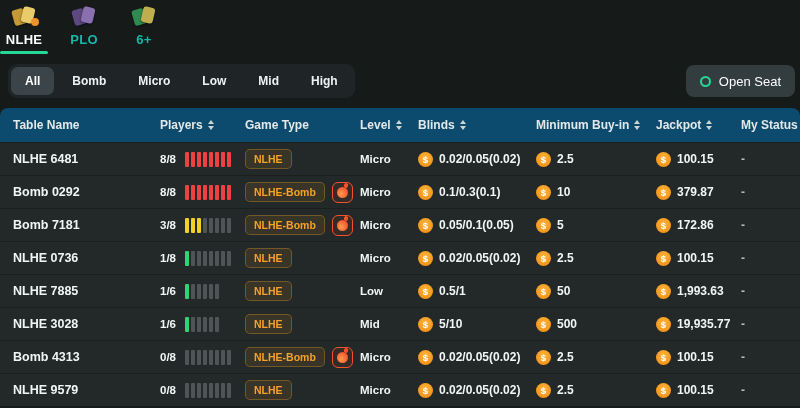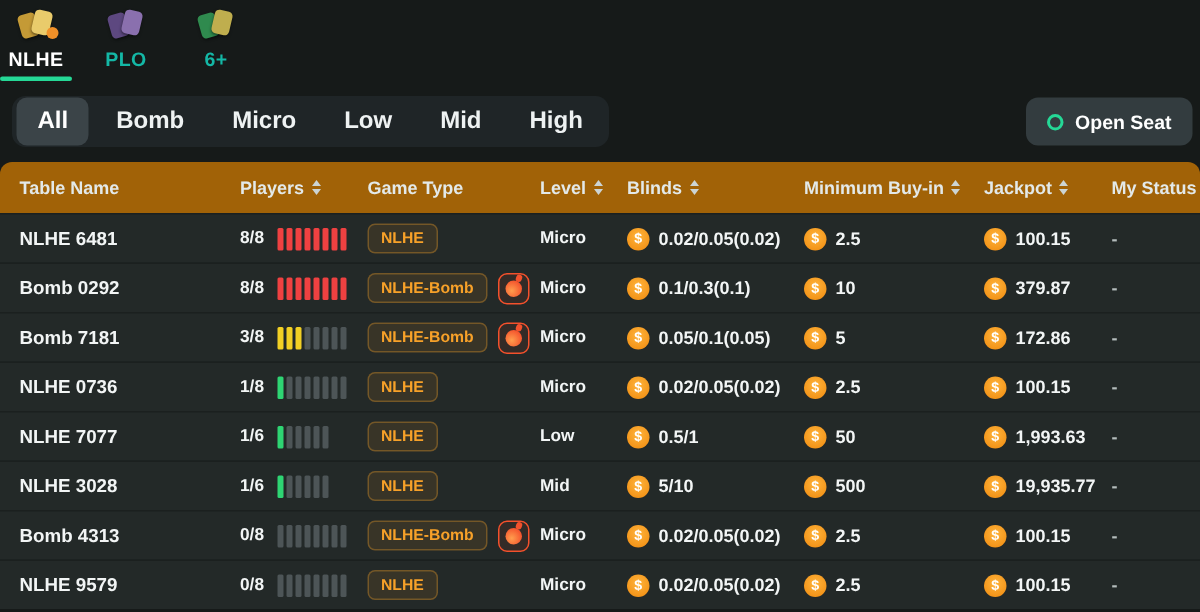--- a/index.html
+++ b/index.html
@@ -27,32 +27,32 @@
   .cards.nlhe .c1 { background:#c49a36; } .cards.nlhe .c2 { background:#e9cb6b; }
   .cards.nlhe::after { content:""; position:absolute; right:-1px; bottom:4px; width:8px; height:8px;
                        border-radius:50%; background:#f09028; }
   .cards.plo .c1 { background:#5d4880; } .cards.plo .c2 { background:#8a70ae; }
   .cards.sixplus .c1 { background:#2f8a4e; } .cards.sixplus .c2 { background:#bfae4e; }
 
   
   .toolbar { margin:10px 5px 0 8px; height:34px; display:flex; align-items:center; justify-content:space-between; }
   .filters { display:flex; align-items:center; gap:4px; background:#1f2527; border-radius:9px; padding:3px; height:34px; }
   .pill { border:none; background:transparent; color:#eef2f2; font-family:inherit;
-          font-size:16px; font-weight:bold; padding:7px 14px; border-radius:7px; cursor:pointer; }
+          font-size:12px; font-weight:bold; padding:7px 14px; border-radius:7px; cursor:pointer; }
   .pill.selected { background:#3b4448; color:#fff; }
   .open-seat { display:flex; align-items:center; gap:8px; border:none; cursor:pointer;
-               background:#333c3f; color:#fff; font-family:inherit; font-size:13px; font-weight:bold;
+               background:#333c3f; color:#fff; font-family:inherit; font-size:13px; font-weight:normal;
                border-radius:8px; padding:8px 14px; height:32px; }
   .ring { width:11px; height:11px; border-radius:50%; border:2.5px solid var(--accent); flex:none; }
 
   
   .table { margin-top:10px; }
   .thead, .tr { display:grid; grid-template-columns:147px 85px 115px 58px 118px 120px 85px 1fr;
                 align-items:center; padding-left:13px; }
-  .thead { height:34px; background:#a16207; border-radius:8px 8px 0 0;
+  .thead { height:34px; background:#0c4a6e; border-radius:8px 8px 0 0;
            font-size:12px; font-weight:bold; color:#e3e9e9; }
   .th { display:flex; align-items:center; gap:5px; }
   .sort { display:inline-flex; flex-direction:column; gap:2px; }
   .sort i { display:block; width:0; height:0; border-left:3.5px solid transparent; border-right:3.5px solid transparent; }
   .sort .up   { border-bottom:4.5px solid #ccd4d4; }
   .sort .down { border-top:4.5px solid #ccd4d4; }
 
   .tr { height:33px; background:#232928; border-top:1px solid #1b201f; cursor:pointer; }
   .cell-name { font-size:12.5px; font-weight:bold; color:#f2f5f5; }
   .players { display:flex; align-items:center; gap:9px; font-size:11.5px; font-weight:bold; }
@@ -296,21 +296,21 @@
           <span class="coin">$</span>
           <span>2.5</span>
         </div>
         <div class="money">
           <span class="coin">$</span>
           <span>100.15</span>
         </div>
         <div class="status">-</div>
       </div>
       <div class="tr">
-        <div class="cell-name">NLHE 7077</div>
+        <div class="cell-name">NLHE 7885</div>
         <div class="players">
           <span>1/6</span>
           <span class="bars">
             <i class="bar" style="background: rgb(46, 213, 115);"></i>
             <i class="bar" style="background: rgb(77, 85, 87);"></i>
             <i class="bar" style="background: rgb(77, 85, 87);"></i>
             <i class="bar" style="background: rgb(77, 85, 87);"></i>
             <i class="bar" style="background: rgb(77, 85, 87);"></i>
             <i class="bar" style="background: rgb(77, 85, 87);"></i>
           </span>

